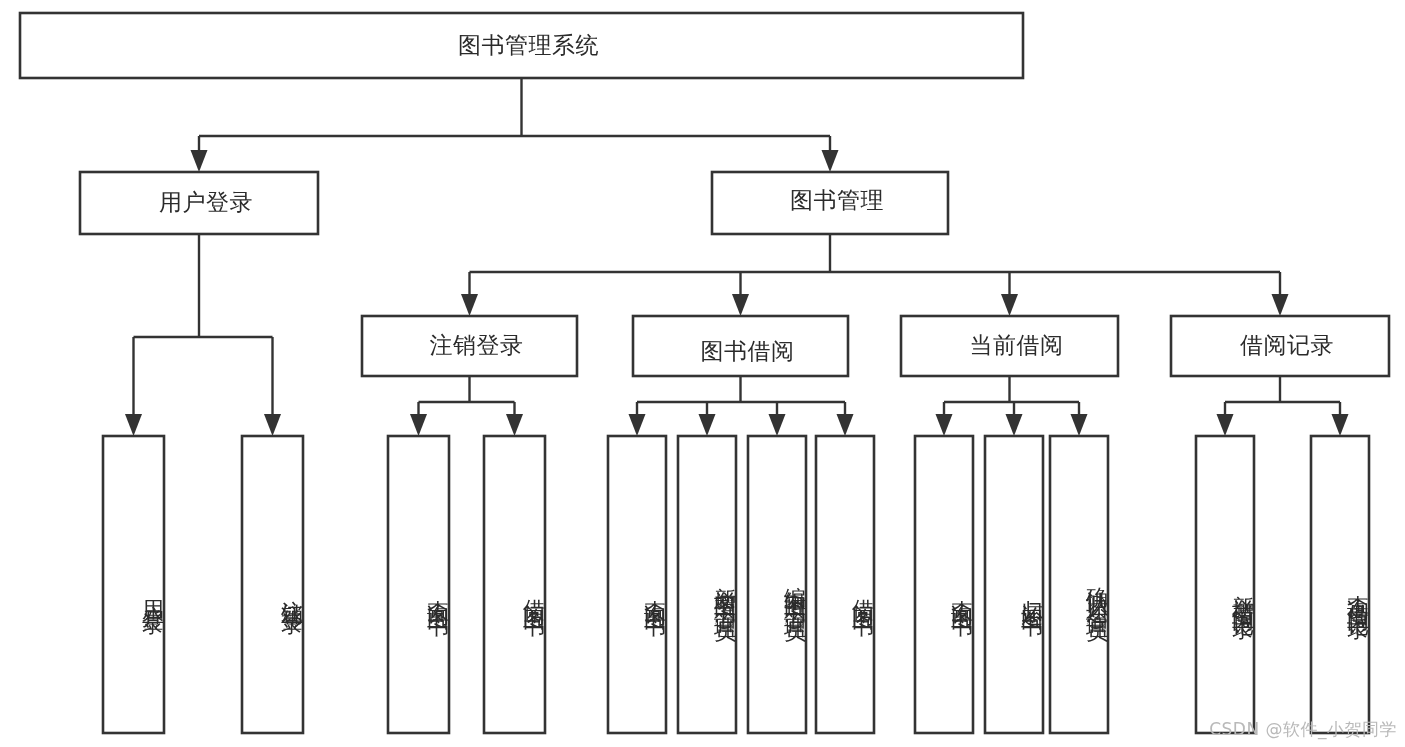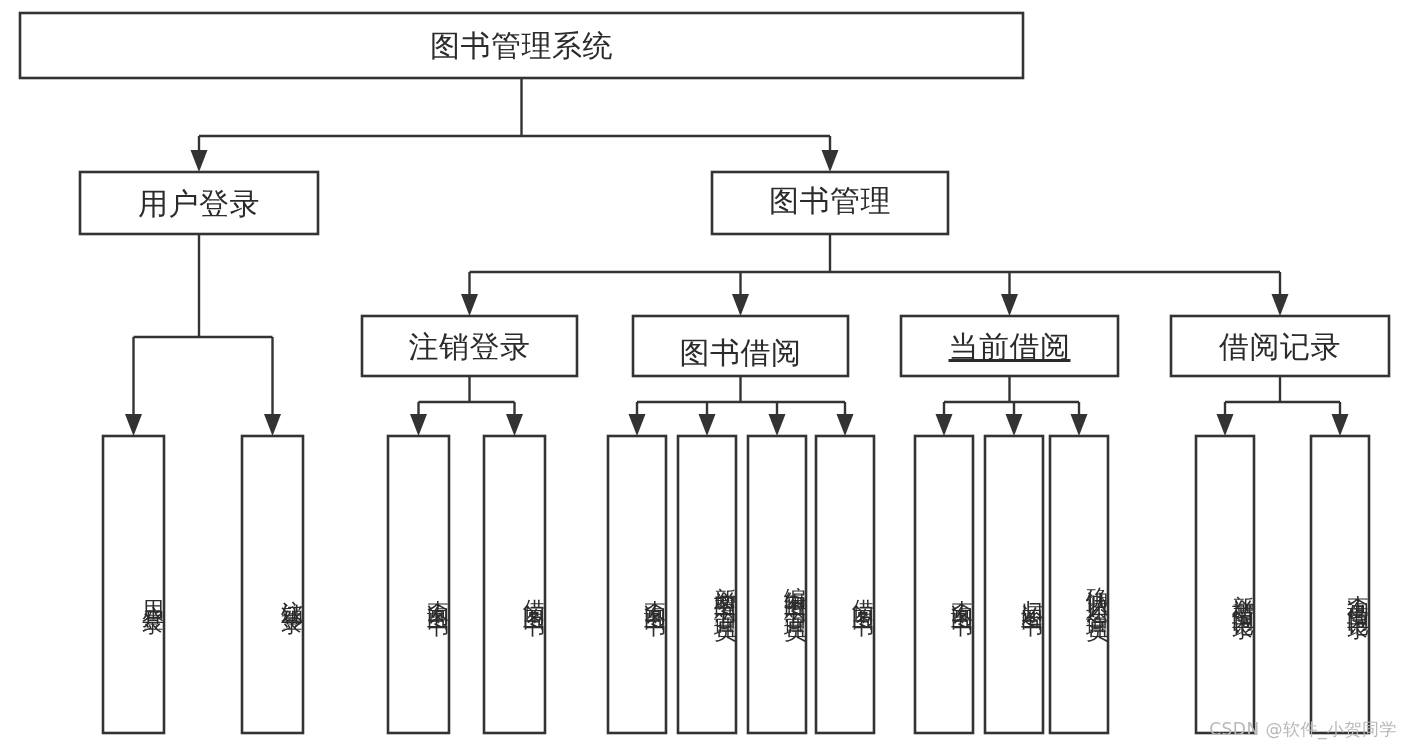--- a/index.html
+++ b/index.html
@@ -45,23 +45,24 @@
     display: flex;
     align-items: center;
     justify-content: center;
     color: #2b2b2b;
     font-family: "DejaVu Sans", "Liberation Sans", sans-serif;
     font-weight: 400;
     pointer-events: none;
     box-sizing: border-box;
   }
   .node-label.horizontal {
-    font-size: 30px;
+    font-size: 23px;
     letter-spacing: 0.5px;
     line-height: 1.1;
+    margin-left: 7px;
   }
   .node-label.vertical {
     writing-mode: vertical-rl;
     text-orientation: upright;
     font-size: 22px;
     letter-spacing: 5px;
     line-height: 1.0;
     align-items: flex-start;
     justify-content: center;
     padding-top: 14px;
@@ -160,21 +161,21 @@
         <rect x="1311" y="436" width="58" height="297" class="node-box"></rect>
       </g>
   </svg>
 
   <div id="labels-layer">
       <div class="node-label horizontal" style="left: 20px; top: 13px; width: 1003px; height: 65px;">图书管理系统</div>
       <div class="node-label horizontal" style="left: 80px; top: 172px; width: 238px; height: 62px;">用户登录</div>
       <div class="node-label horizontal" style="left: 712px; top: 172px; width: 236px; height: 62px; font-family: Liberation Mono, monospace;">图书管理</div>
       <div class="node-label horizontal" style="left: 362px; top: 316px; width: 215px; height: 60px;">注销登录</div>
       <div class="node-label horizontal" style="left: 633px; top: 316px; width: 215px; height: 72px;">图书借阅</div>
-      <div class="node-label horizontal" style="left: 901px; top: 316px; width: 217px; height: 60px; text-decoration: underline;">当前借阅</div>
+      <div class="node-label horizontal" style="left: 901px; top: 316px; width: 217px; height: 60px;">当前借阅</div>
       <div class="node-label horizontal" style="left: 1171px; top: 316px; width: 218px; height: 60px; text-align: right;">借阅记录</div>
       <div class="node-label vertical" style="left: 103px; top: 436px; width: 61px; height: 297px;">用户登录</div>
       <div class="node-label vertical" style="left: 242px; top: 436px; width: 61px; height: 297px;">注销登录</div>
       <div class="node-label vertical" style="left: 388px; top: 436px; width: 61px; height: 297px;">查询图书</div>
       <div class="node-label vertical" style="left: 484px; top: 436px; width: 61px; height: 297px;">借阅图书</div>
       <div class="node-label vertical" style="left: 608px; top: 436px; width: 58px; height: 297px;">查询图书</div>
       <div class="node-label vertical" style="left: 678px; top: 436px; width: 58px; height: 297px;">新增图书（管理员）</div>
       <div class="node-label vertical" style="left: 748px; top: 436px; width: 58px; height: 297px;">编辑图书（管理员）</div>
       <div class="node-label vertical" style="left: 816px; top: 436px; width: 58px; height: 297px;">借阅图书</div>
       <div class="node-label vertical" style="left: 915px; top: 436px; width: 58px; height: 297px;">查询图书</div>

